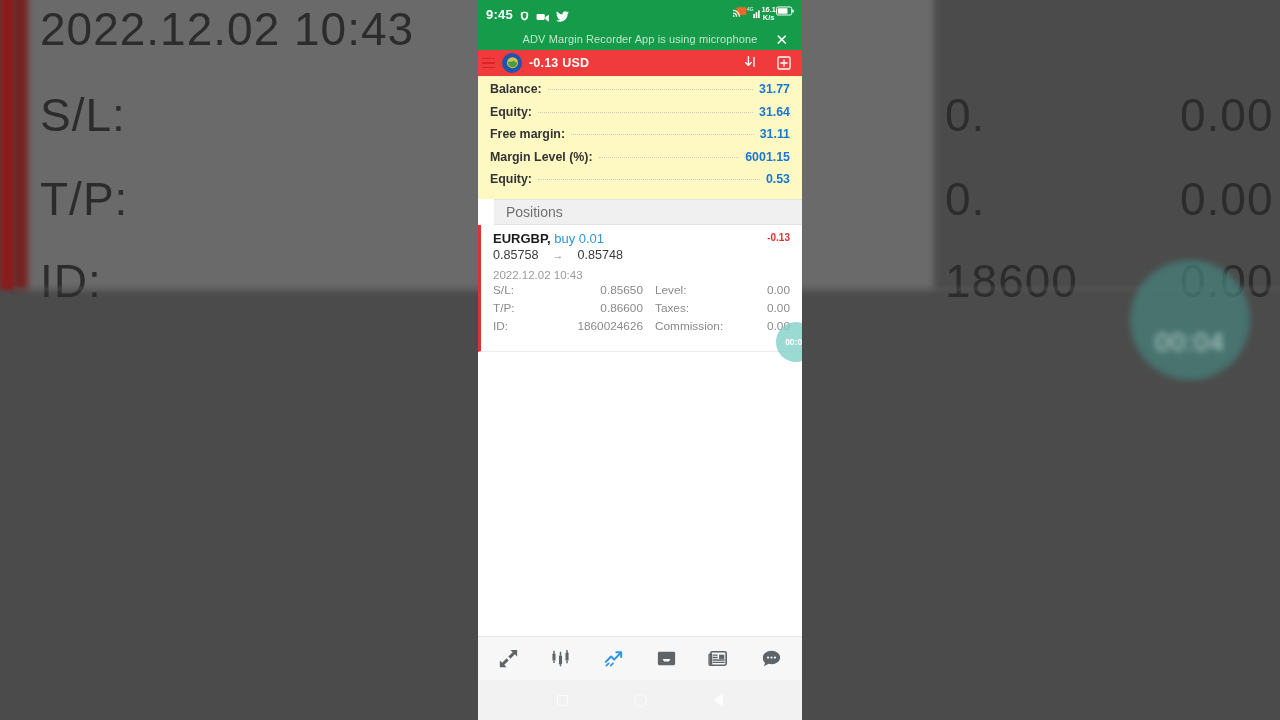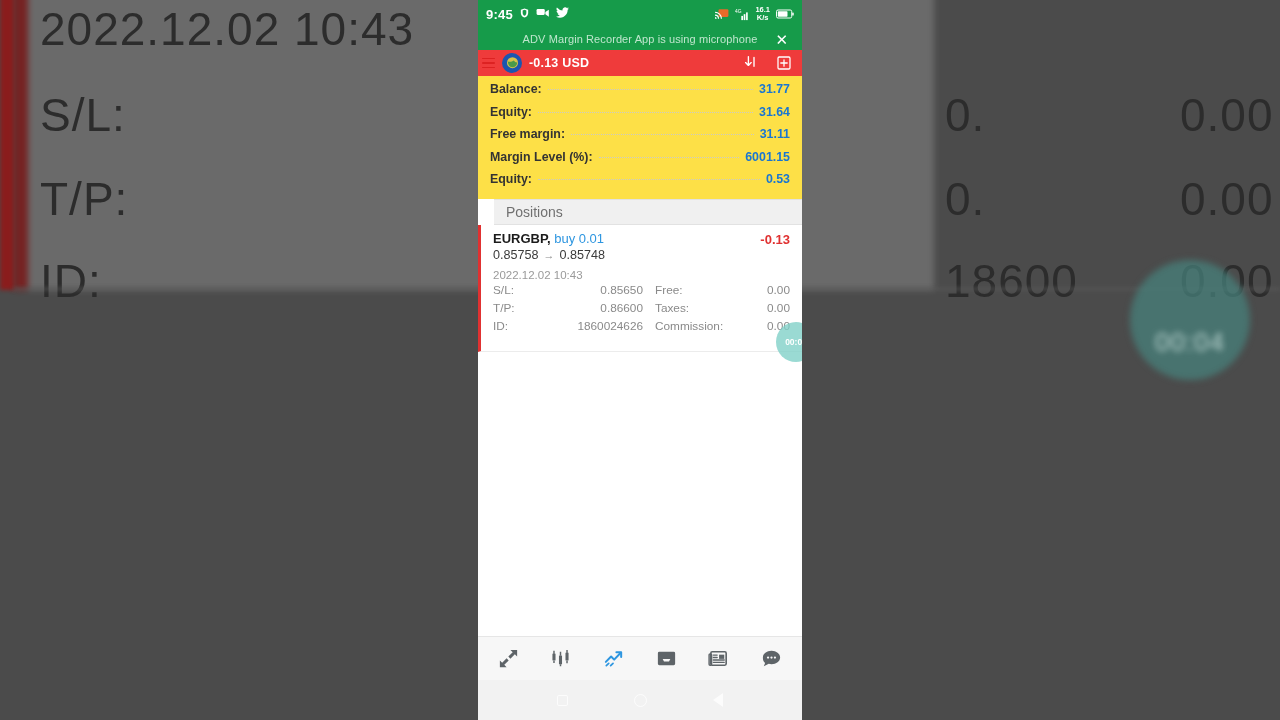--- a/index.html
+++ b/index.html
@@ -70,22 +70,22 @@
   }
 
   
   #status-bar {
     height:28px; background:#169b4a;
     display:flex; align-items:center;
     padding:0 8px;
     color:#ffffff;
     font-size:12.5px;
   }
-  #status-left { display:flex; align-items:flex-start; gap:6px; }
-  #status-right { margin-left:auto; display:flex; align-items:center; gap:6px; }
+  #status-left { display:flex; align-items:flex-end; gap:6px; }
+  #status-right { margin-left:auto; display:flex; align-items:flex-start; gap:0; }
   .sb-clock { font-size:13px; font-weight:bold; letter-spacing:.2px; }
   .sb-icon { display:inline-flex; align-items:center; }
   .net-rate { font-size:7.5px; line-height:8px; text-align:center; font-weight:bold; }
 
   
   #mic-banner {
     height:22px; background:#169b4a;
     display:flex; align-items:center; justify-content:center;
     position:relative;
   }
@@ -110,21 +110,21 @@
     width:20px; height:20px; border-radius:50%;
     background:#1c56b0;
     display:flex; align-items:center; justify-content:center;
     font-size:11px; overflow:hidden; flex:none;
   }
   #tb-balance { font-size:12.5px; font-weight:bold; letter-spacing:.2px; }
   #tb-actions { margin-left:auto; display:flex; align-items:center; gap:18px; }
   .tb-ico { cursor:pointer; display:inline-flex; }
 
   
-  #account-summary { padding:6px 12px 4px 12px; background:#fde047; }
+  #account-summary { padding:6px 12px 4px 12px; background:#fef9c3; }
   .acct-row {
     display:flex; align-items:baseline;
     height:22.6px;
     font-size:12.4px;
   }
   .acct-label { color:#333333; font-weight:bold; white-space:nowrap; }
   .acct-dots {
     flex:1; margin:0 6px 0 6px;
     border-bottom:1.5px dotted #c9c9c9;
     transform:translateY(-3px);
@@ -149,24 +149,24 @@
     background:#fff;
   }
   #pos-top { display:flex; align-items:flex-start; }
   #pos-top-left { flex:1; }
   .pos-symbol-line { font-size:13px; line-height:16px; }
   .pos-symbol { color:#1b1b1b; font-weight:bold; }
   .pos-side { color:#2e96e0; }
   .pos-vol { color:#2e96e0; }
   .pos-prices {
     font-size:12.6px; color:#3b3b3b; line-height:17px;
-    display:flex; align-items:flex-start; gap:5px;
+    display:flex; align-items:flex-start; gap:14px;
   }
   .pos-arrow { color:#8a8a8a; font-size:11px; }
-  #pos-profit { color:#e03131; font-size:13px; font-weight:bold; padding-top:1px; }
+  #pos-profit { color:#e03131; font-size:10px; font-weight:bold; padding-top:1px; }
   #pos-date { font-size:11.5px; color:#9a9a9a; margin-top:5px; }
   .detail-row {
     display:flex; font-size:11.8px; color:#8a8a8a;
     line-height:18px;
   }
   .dl { width:58px; }
   .dv { width:92px; text-align:right; color:#8a8a8a; }
   .dl2 { width:88px; padding-left:12px; }
   .dv2 { flex:1; text-align:right; color:#8a8a8a; }
 
@@ -373,21 +373,21 @@
         </div>
       </div>
       <div id="pos-profit">-0.13</div>
     </div>
 
     <div id="pos-date">2022.12.02 10:43</div>
 
     <div class="detail-row">
       <span class="dl">S/L:</span>
       <span class="dv">0.85650</span>
-      <span class="dl2">Free:</span>
+      <span class="dl2">Level:</span>
       <span class="dv2">0.00</span>
     </div>
     <div class="detail-row">
       <span class="dl">T/P:</span>
       <span class="dv">0.86600</span>
       <span class="dl2">Taxes:</span>
       <span class="dv2">0.00</span>
     </div>
     <div class="detail-row">
       <span class="dl">ID:</span>

